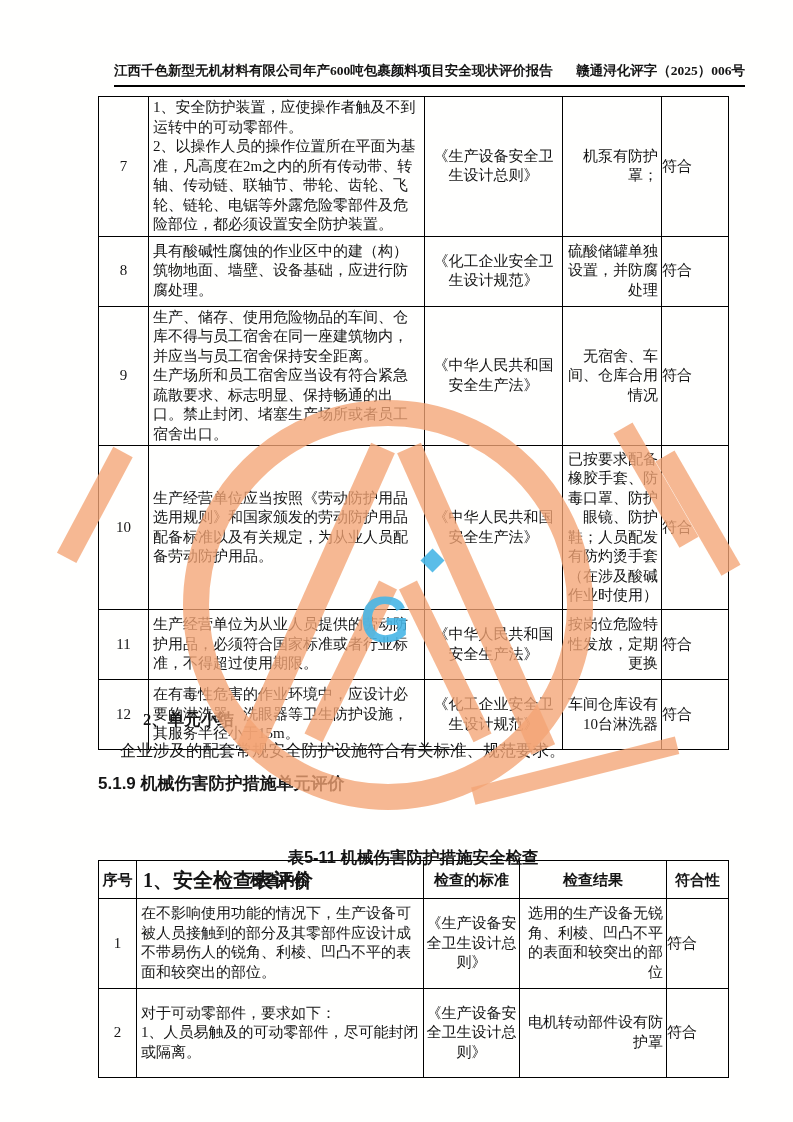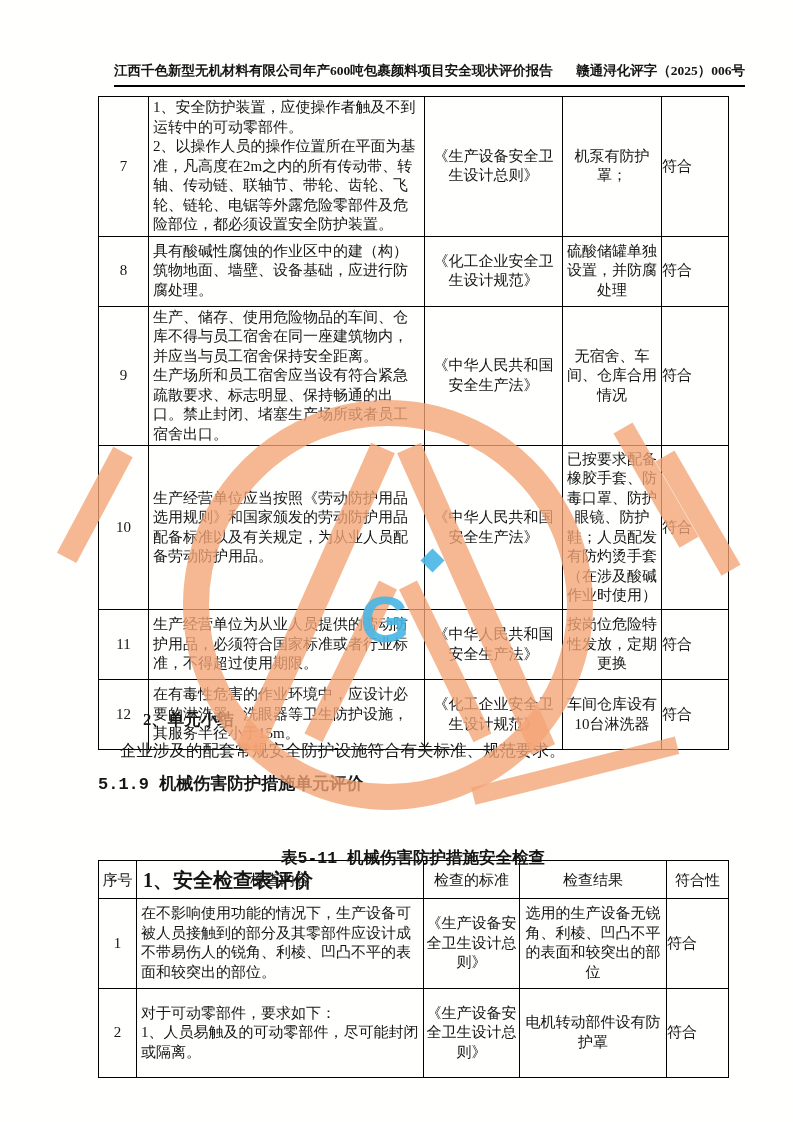--- a/index.html
+++ b/index.html
@@ -2,43 +2,43 @@
 <html><head>
 <meta charset="utf-8">
 <style>
   * { margin:0; padding:0; box-sizing:border-box; }
   html,body { background:#ffffff; }
   .page {
     position:relative; width:793px; height:1122px; background:#fffffe;
     font-family:"Liberation Serif","DejaVu Serif",serif; color:#151515;
     overflow:hidden; margin:0 auto;
   }
-  .sans { font-family:Liberation Mono, monospace; }
+  .sans { font-family:Liberation Sans, sans-serif; }
 
   
   .doc-header {
     position:absolute; left:114px; top:62px; width:631px;
     display:flex; justify-content:space-between; align-items:flex-end;
     font-weight:bold; font-size:13.5px; line-height:18px;
     border-bottom:2px solid #000; padding-bottom:5px; z-index:2;
   }
   .doc-header .hdr-right { white-space:nowrap; margin-left:10px; }
 
   
   table { border-collapse:collapse; table-layout:fixed; background:transparent; z-index:1; }
   .tbl { position:absolute; left:98px; width:630px; border:1.5px solid #000; }
   .tbl td, .tbl th { border:1px solid #000; vertical-align:middle; font-size:15px; line-height:19.5px; overflow:hidden; }
   td.c-no   { text-align:center; }
   td.c-txt  { text-align:left; padding:1px 4px; white-space:pre-line; }
   td.c-std  { text-align:center; padding:15px 2px; }
-  td.c-res  { text-align:center; padding:1px 3px; white-space:pre-line;font-family:Liberation Serif, serif; }
+  td.c-res  { text-align:right; padding:1px 3px; white-space:pre-line;font-family:Liberation Serif, serif; }
   td.c-ok   { }
   #table1 { top:96px; }
   #table2 { top:860px; }
-  #table2 th { font-weight:normal; text-align:center; padding:1px 2px;
+  #table2 th { font-weight:bold; text-align:center; padding:1px 2px;
                font-family:"Liberation Sans","DejaVu Sans",sans-serif; font-size:15px; }
   tr.r7{height:139px} tr.r8{height:60px} tr.r9{height:123px}
   tr.r10{height:164px} tr.r11{height:58px} tr.r12{height:57px}
   tr.h2{height:38px} tr.n1{height:87px} tr.n2{height:58px}
 
   
   .summary-heading { position:absolute; left:143px; top:709px; font-weight:bold; font-size:16.5px; z-index:2; }
   .summary-text    { position:absolute; left:120px; top:740px; font-size:16.5px; z-index:2; }
   .section-heading { position:absolute; left:98px;  top:772px; font-weight:bold; font-size:17px; z-index:2; }
   .subsection-heading { position:absolute; left:143px; top:846px; font-weight:bold; font-size:20px; z-index:2;margin-top:21px; }

